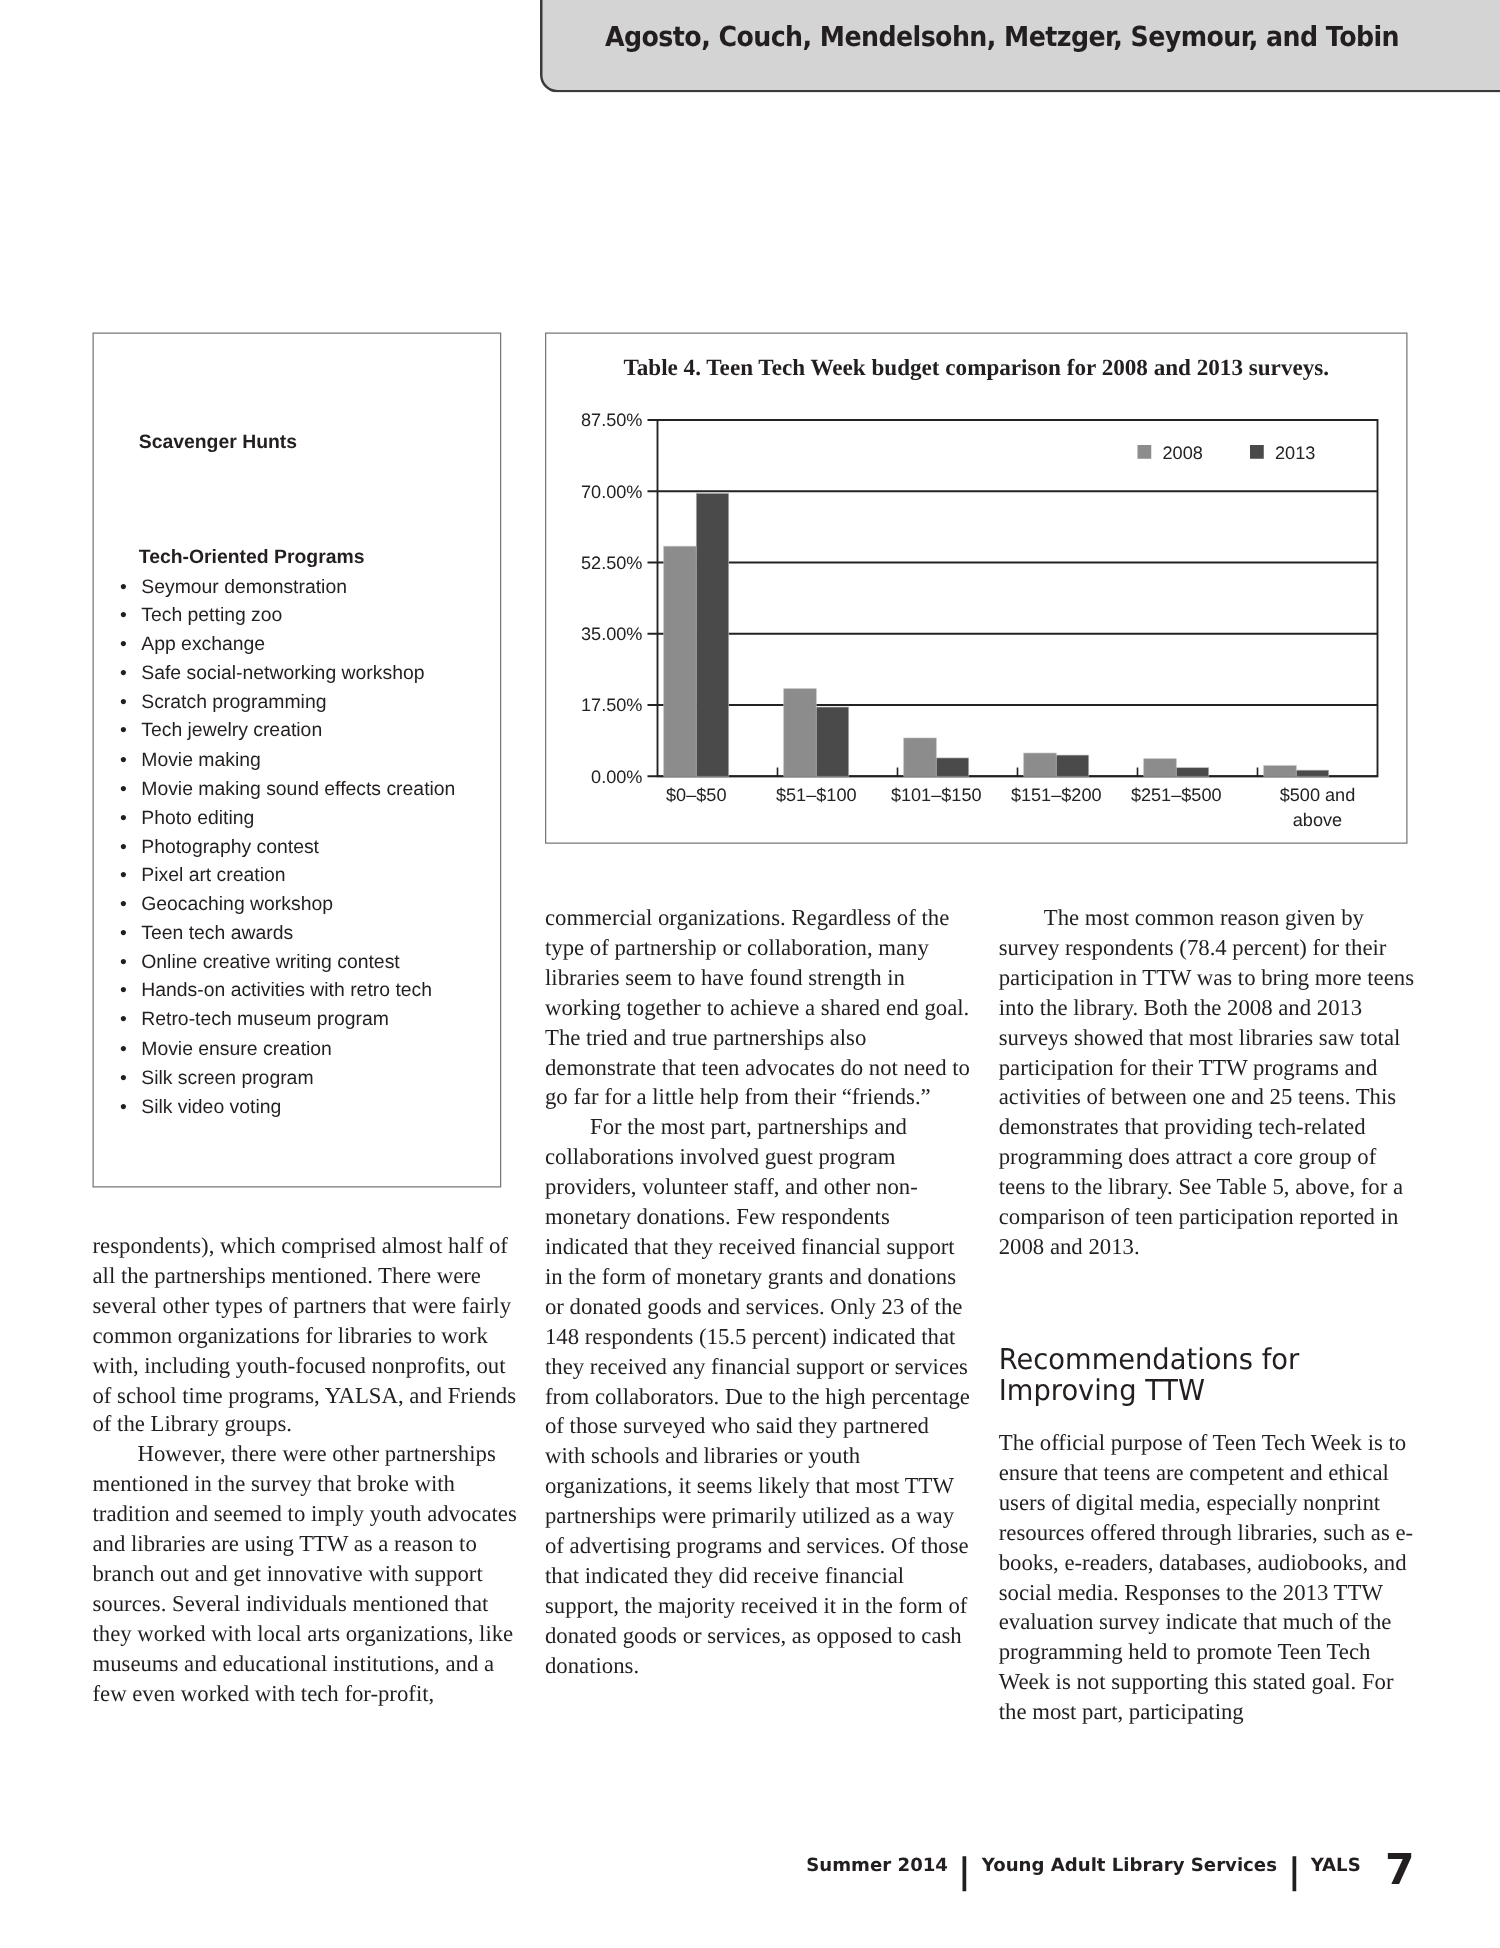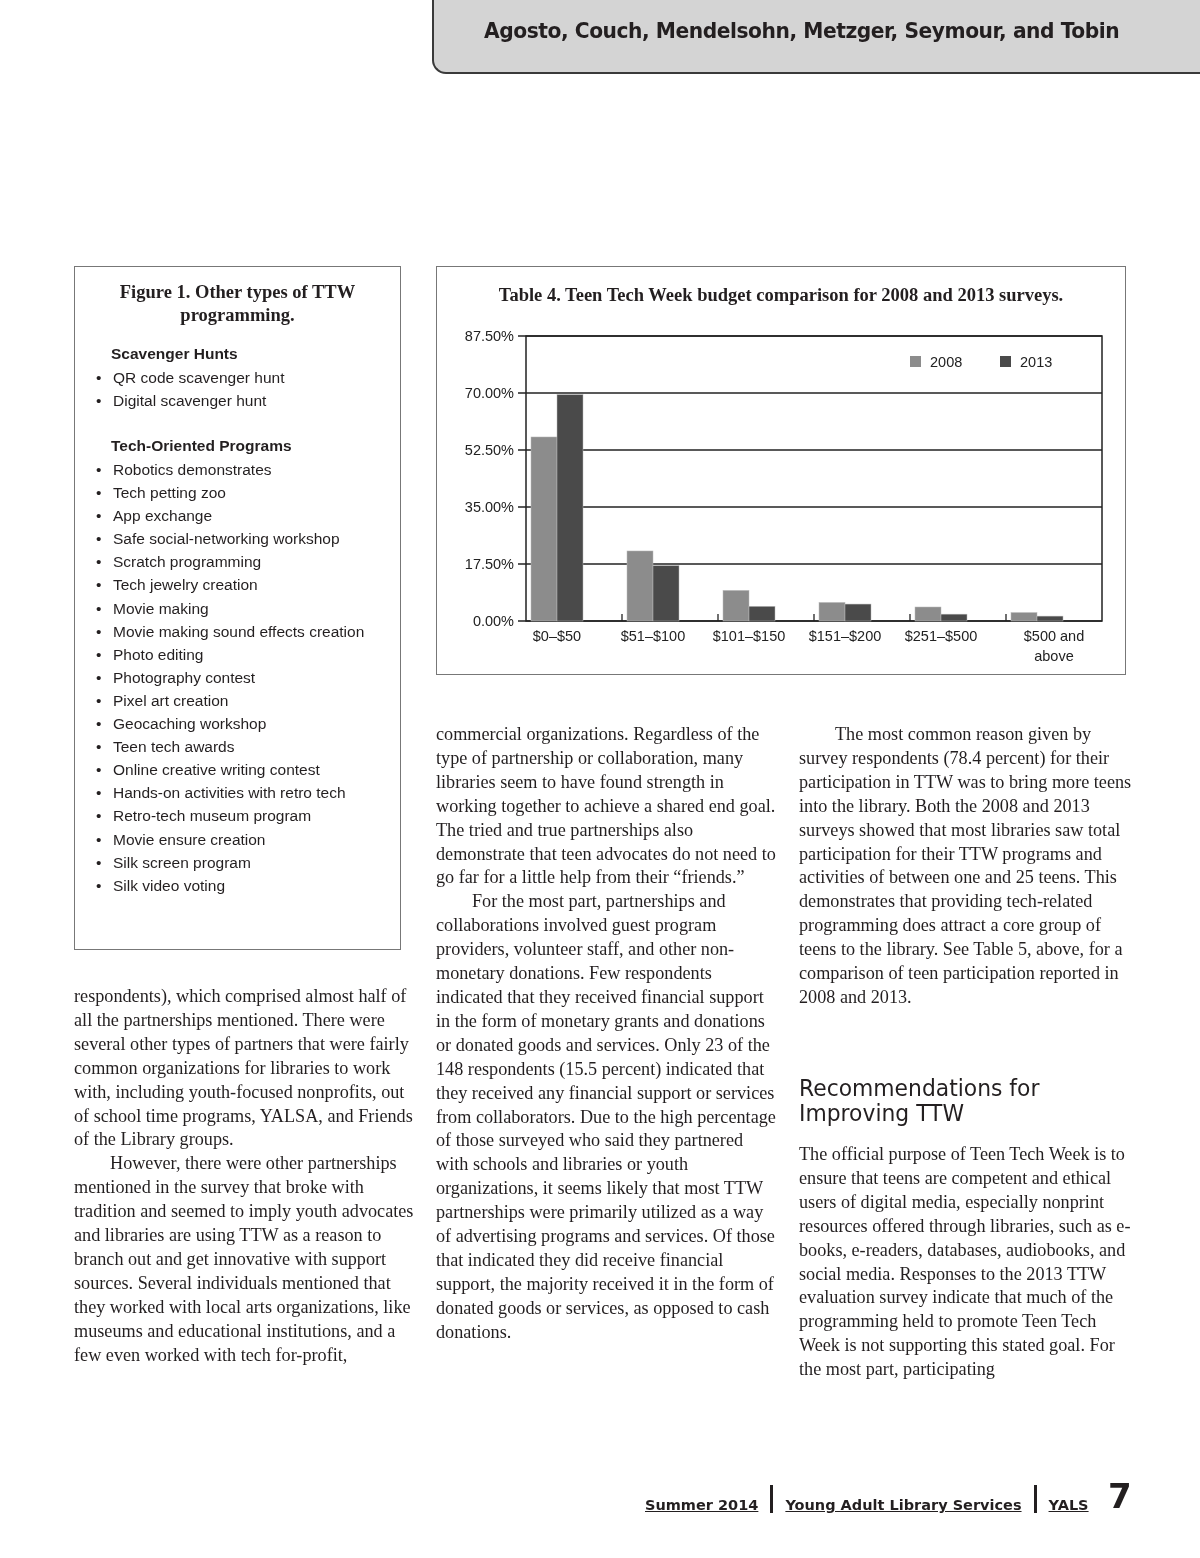--- a/index.html
+++ b/index.html
@@ -20,44 +20,36 @@
 
   .col { position: absolute; font-family: "Liberation Serif", serif; font-size: 18.2px; line-height: 23.9px; width: 340px; }
   .col p { margin: 0; }
   .col p.indent { text-indent: 36px; }
   .col-1 { left: 74px; top: 985px; }
   .col-2 { left: 436px; top: 723px; }
   .col-3 { left: 799px; top: 723px; }
   .section-heading { position: absolute; left: 799px; top: 1076px; font-family: "DejaVu Sans", sans-serif; font-size: 23px; line-height: 25px; color: #231f20; transform: scaleX(0.95); transform-origin: left; }
   .col-3b { left: 799px; top: 1127px; margin-top: 16px; }
 
-  .footer { position: absolute; top: 1485px; left: 645px; font-family: "DejaVu Sans", sans-serif; font-weight: bold; font-size: 14.5px; display: flex; align-items: flex-end; white-space: nowrap; text-decoration: underline; }
+  .footer { position: absolute; top: 1485px; left: 645px; font-family: "DejaVu Sans", sans-serif; font-weight: bold; font-size: 14.5px; display: flex; align-items: flex-start; white-space: nowrap; }
   .footer .sep { display: inline-block; width: 3px; height: 28px; background: #231f20; margin: 0 12px; }
   .page-number { position: absolute; left: 1108px; top: 1476px; font-family: "DejaVu Sans", sans-serif; font-weight: bold; font-size: 34px; }
 </style>
 </head>
 <body>
 
 <div class="header-tab">
   <span>Agosto, Couch, Mendelsohn, Metzger, Seymour, and Tobin</span>
 </div>
 
 <div class="figure-box">
-  <div class="figure-title">
-    <div>Figure 1. Other types of TTW</div>
-    <div>programming.</div>
-  </div>
   <div class="fig-section" style="top:78px">Scavenger Hunts</div>
-  <ul class="fig-list" style="top:99px">
-    <li>QR code scavenger hunt</li>
-    <li>Digital scavenger hunt</li>
-  </ul>
   <div class="fig-section" style="top:170px">Tech-Oriented Programs</div>
   <ul class="fig-list" style="top:191px" id="tech-list">
-      <li>Robotics demonstrates</li>
+      <li>Seymour demonstration</li>
       <li>Tech petting zoo</li>
       <li>App exchange</li>
       <li>Safe social-networking workshop</li>
       <li>Scratch programming</li>
       <li>Tech jewelry creation</li>
       <li>Movie making</li>
       <li>Movie making sound effects creation</li>
       <li>Photo editing</li>
       <li>Photography contest</li>
       <li>Pixel art creation</li>

